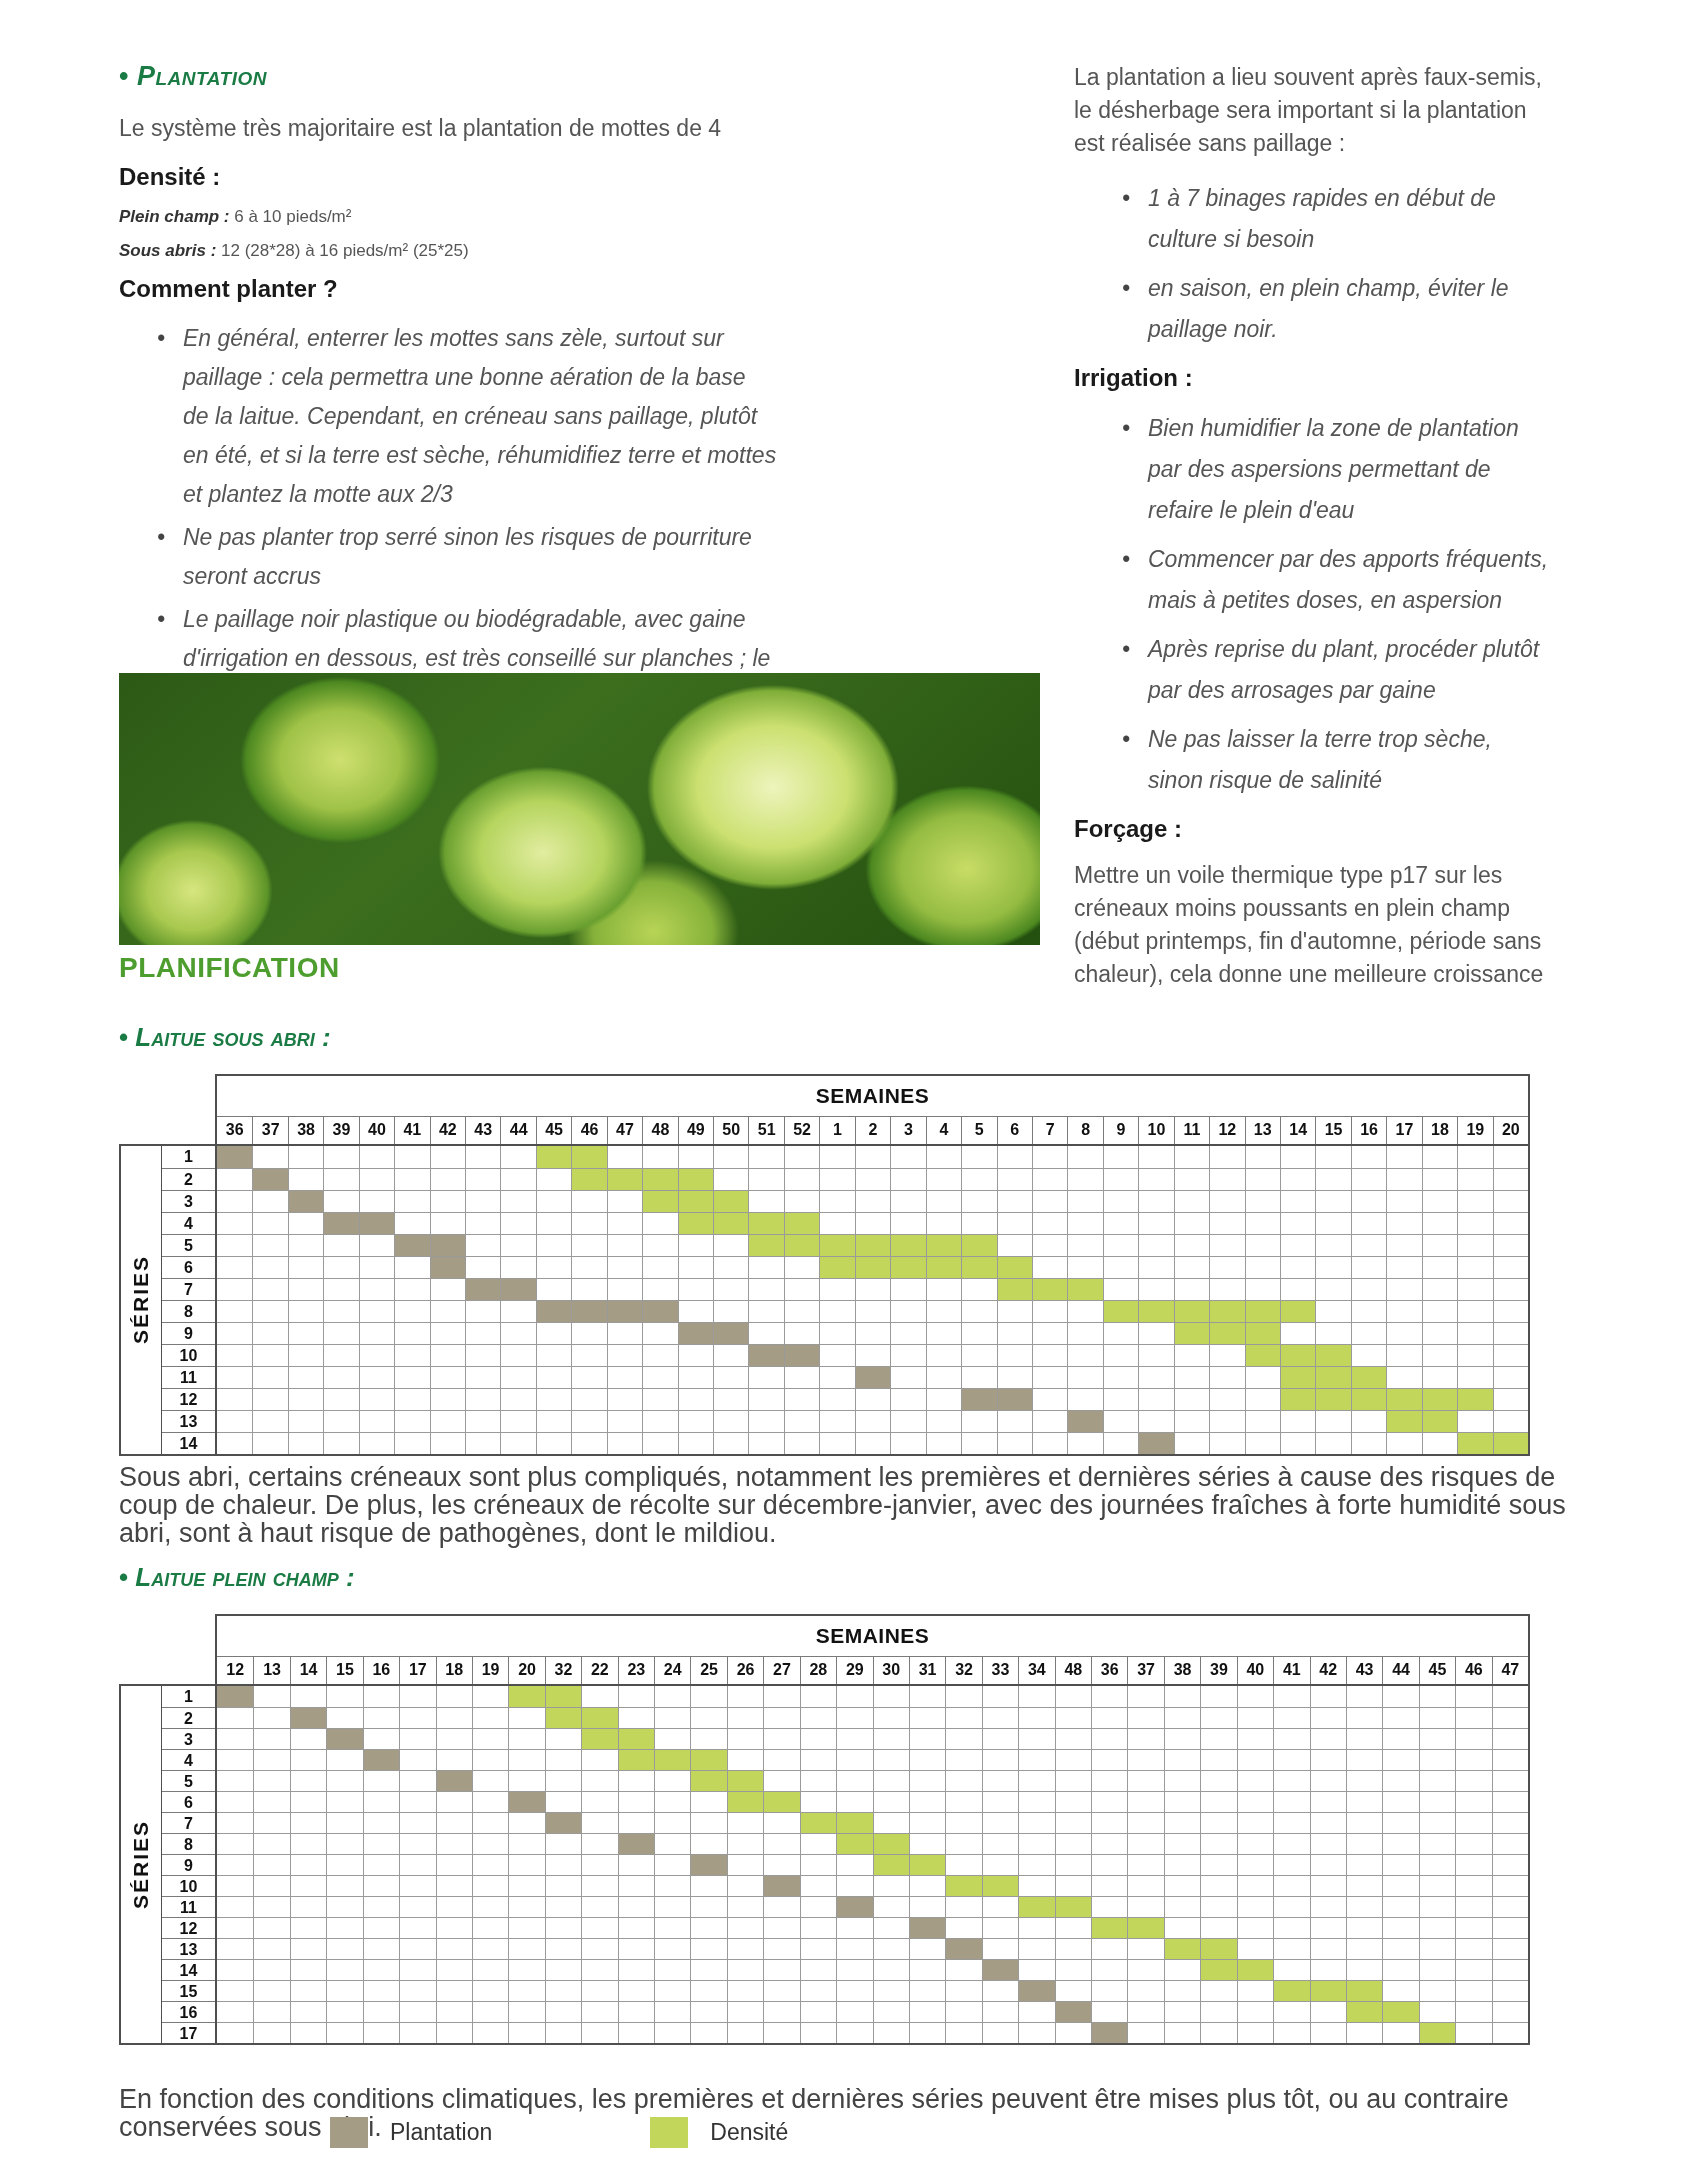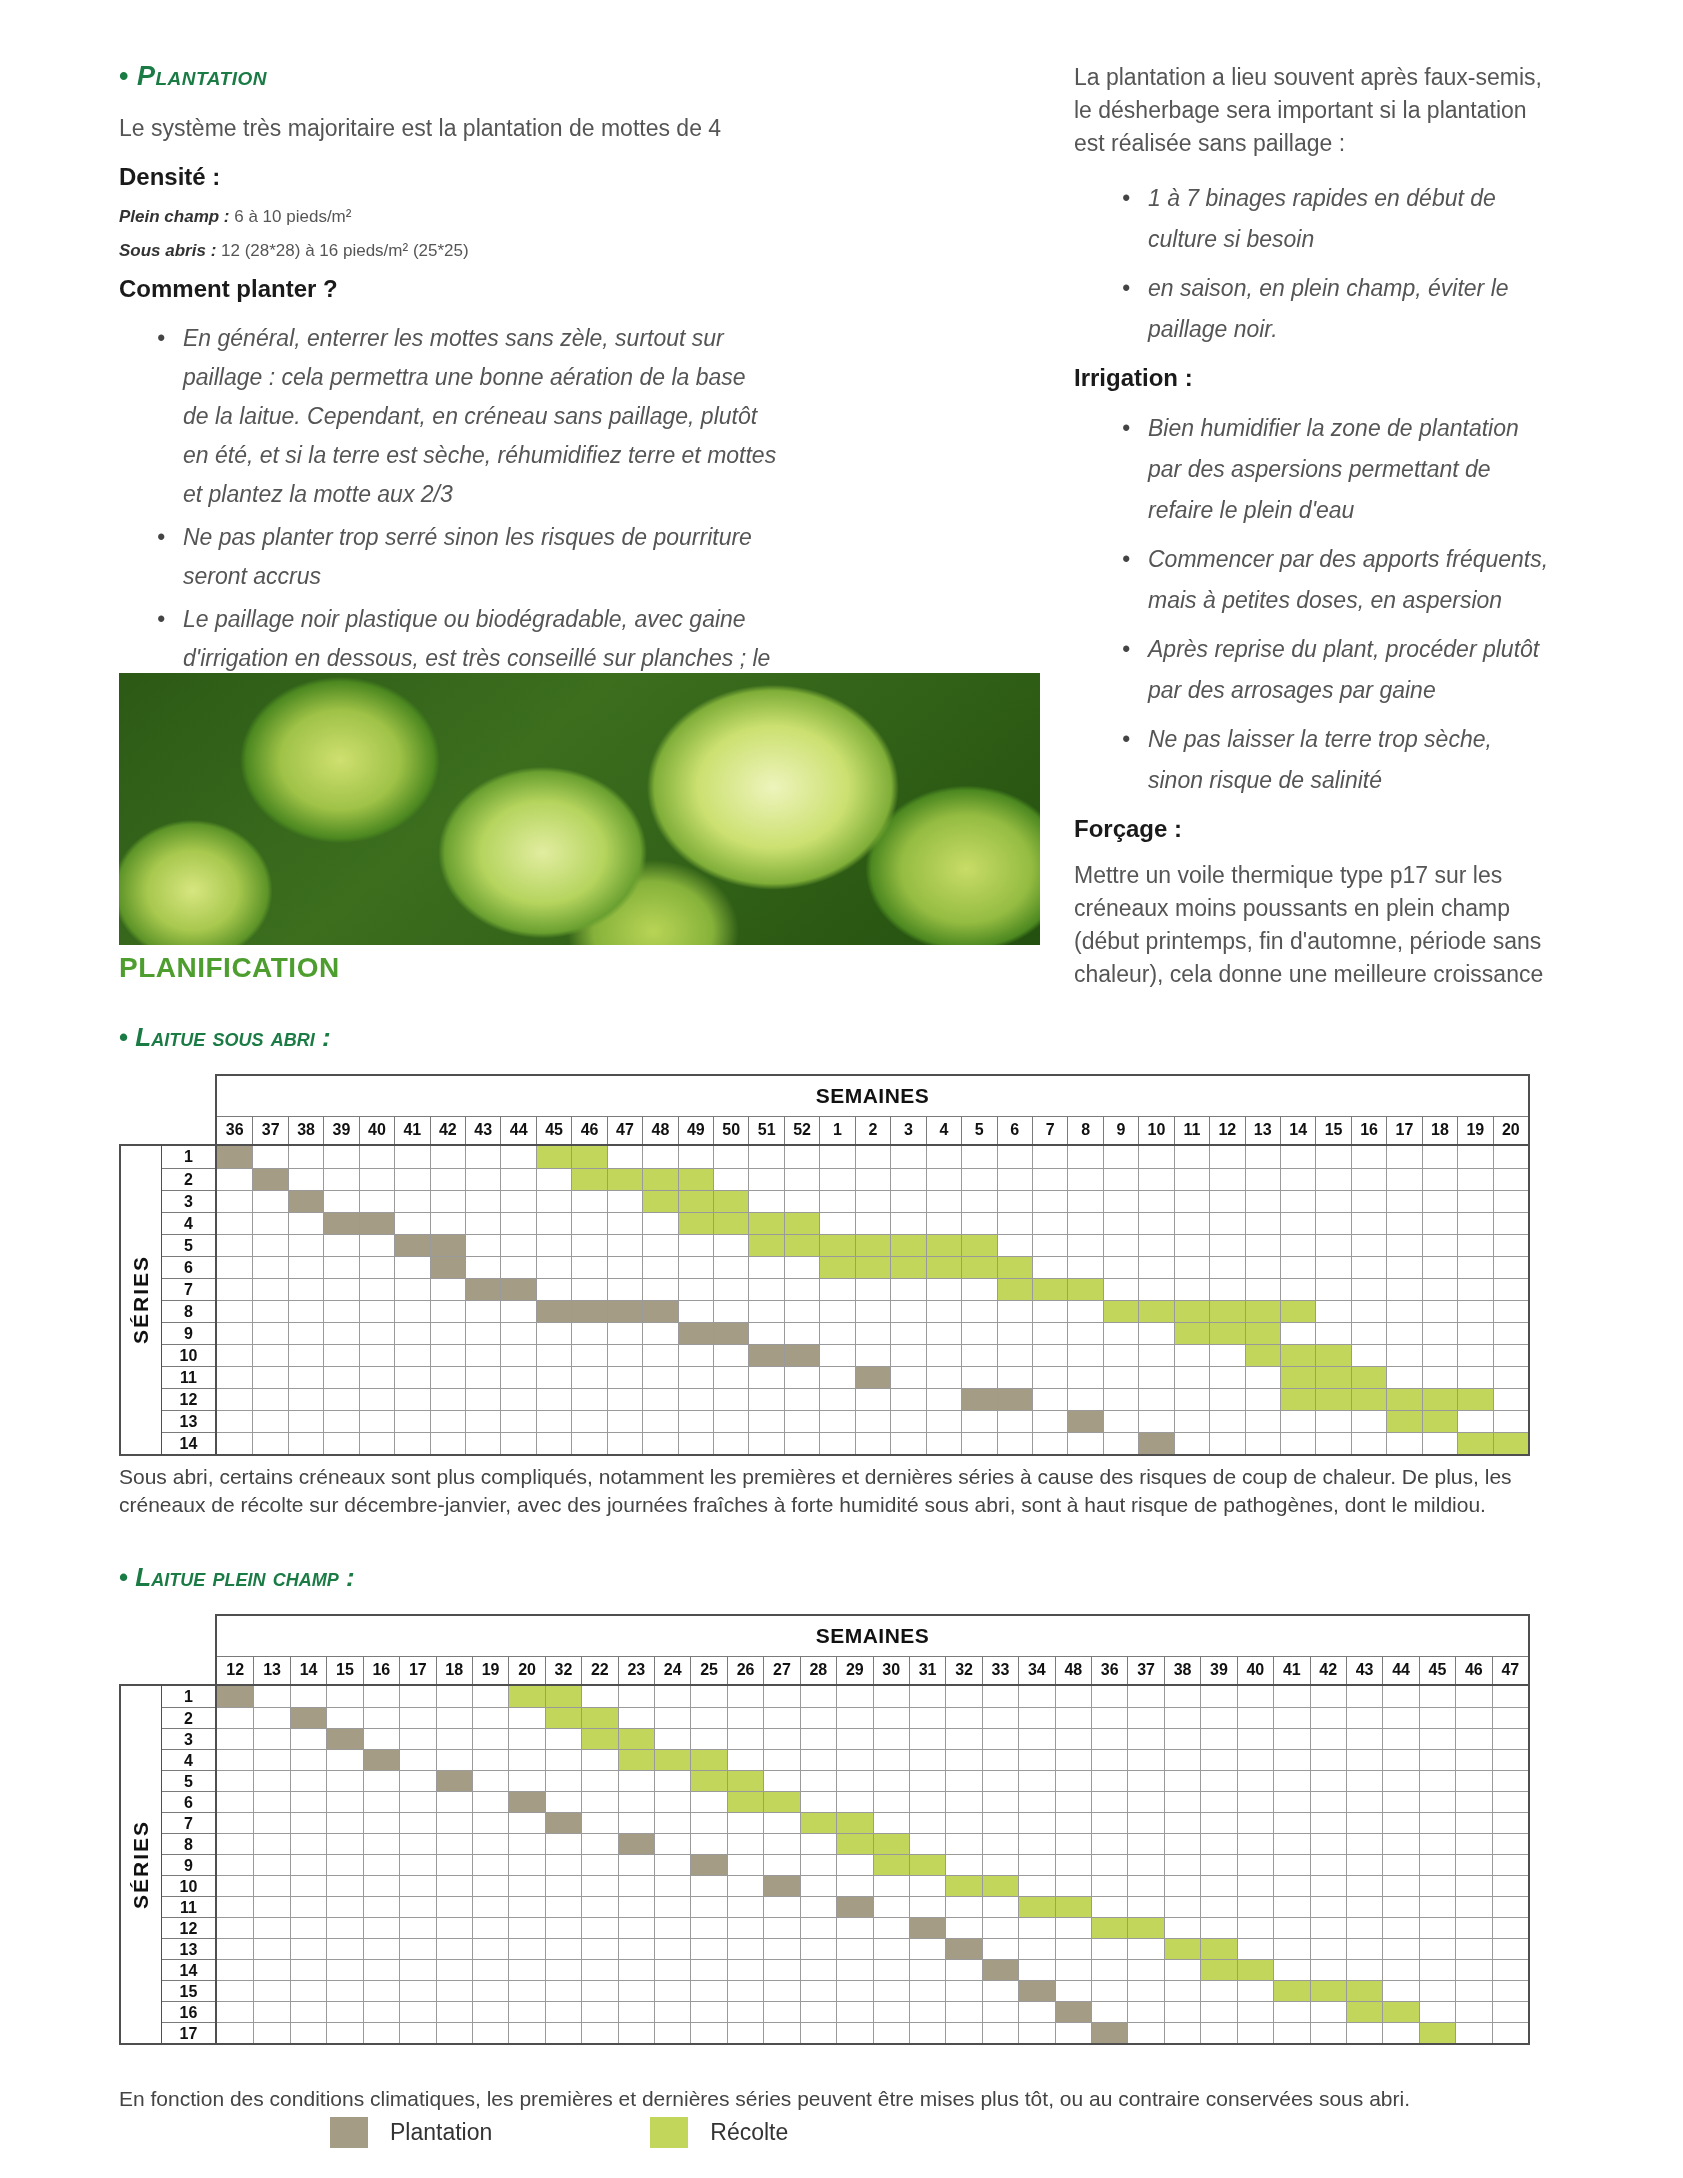--- a/index.html
+++ b/index.html
@@ -38,21 +38,21 @@
       linear-gradient(140deg, #2c5a16 0%, #3c6e1e 40%, #24500f 100%);
   }
 
   
   .planif-title { position:absolute; left:119px; top:952px; font-size:28px; font-weight:bold; color:#4d9e2f; letter-spacing:0.5px; }
   .laitue-label { position:absolute; left:119px; font-weight:bold; font-style:italic; font-variant:small-caps; font-size:26px; color:#1b7b45; }
   .laitue-label::before { content:"• "; font-style:normal; }
   #laitue-abri  { top:1022px; }
   #laitue-champ { top:1562px; }
 
-  .note { position:absolute; left:119px; width:1450px; font-size:21px; line-height:28px; color:#444; }
+  .note { position:absolute; left:119px; width:1450px; font-size:27px; line-height:28px; color:#444; }
   #note-abri   { top:1463px; }
   #note-bottom { top:2085px; }
 
   
   .gantt { position:absolute; left:119px; width:1411px; }
   #gantt-sous-abri  { top:1074px; }
   #gantt-plein-champ{ top:1614px; }
 
   .g-head { display:flex; }
   .g-spacer { width:96px; flex:none; }
@@ -1424,17 +1424,17 @@
       </div>
     </div>
 
   <div class="note" id="note-bottom">En fonction des conditions climatiques, les premières et dernières séries peuvent être mises plus tôt, ou au contraire conservées sous abri.</div>
 
   <div class="legend">
     <div class="swatch" id="swatch-plantation" style="background: rgb(164, 156, 133);"></div>
     <div class="legend-label">Plantation</div>
     <div class="legend-gap"></div>
     <div class="swatch" id="swatch-recolte" style="background: rgb(195, 214, 92);"></div>
-    <div class="legend-label">Récolte</div>
+    <div class="legend-label">Densité</div>
   </div>
 
 </div>
 
 
 </body></html>

